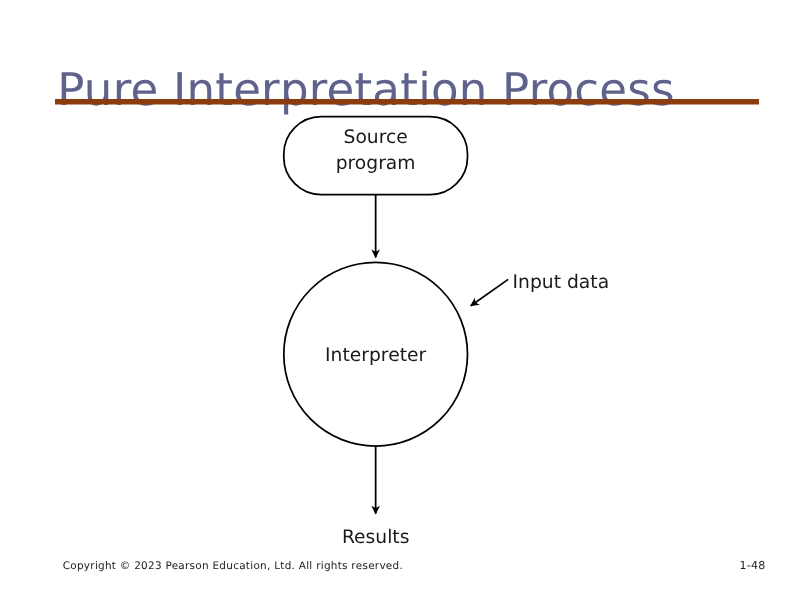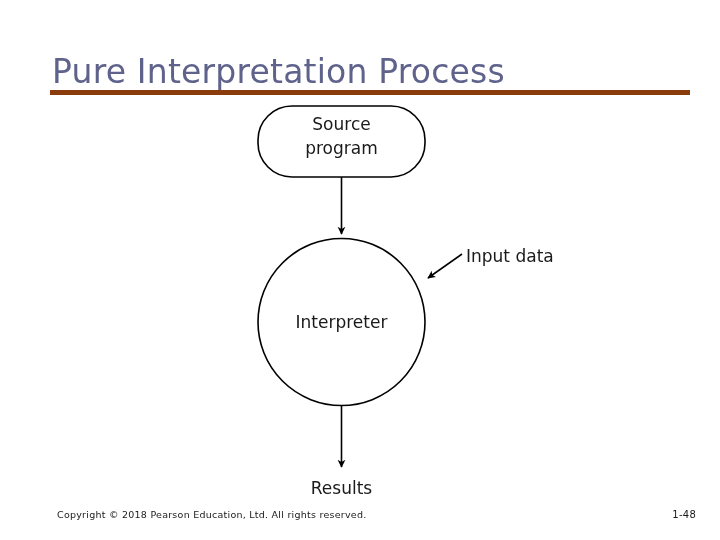--- a/index.html
+++ b/index.html
@@ -20,21 +20,21 @@
     inset: 0;
     background: #ffffff;
   }
 
   
   #slide-title {
     position: absolute;
     left: 52px;
     top: 30px;
     width: 640px;
-    font-size: 33px;
+    font-size: 41px;
     font-weight: normal;
     letter-spacing: 0.2px;
     color: #5f628b;
     font-family: "DejaVu Sans", sans-serif;
     white-space: nowrap;
   }
 
   #title-rule {
     position: absolute;
     left: 50px;
@@ -123,17 +123,17 @@
         <text class="label-text" x="466" y="166">Input data</text>
         <path d="M462,158 L428,182" stroke="#000000" stroke-width="1.6" fill="none" marker-end="url(#arrowhead)"></path>
       </g>
 
       <line x1="341.5" y1="309" x2="341.5" y2="371" stroke="#000000" stroke-width="1.6" marker-end="url(#arrowhead)"></line>
 
       <text class="node-text" x="341.5" y="398" text-anchor="middle">Results</text>
     </svg>
   </div>
 
-  <div id="footer-copyright">Copyright © 2018 Pearson Education, Ltd. All rights reserved.</div>
+  <div id="footer-copyright">Copyright © 2023 Pearson Education, Ltd. All rights reserved.</div>
 
   <div id="footer-pagenum">1-48</div>
 
 </div>
 
 </body></html>

